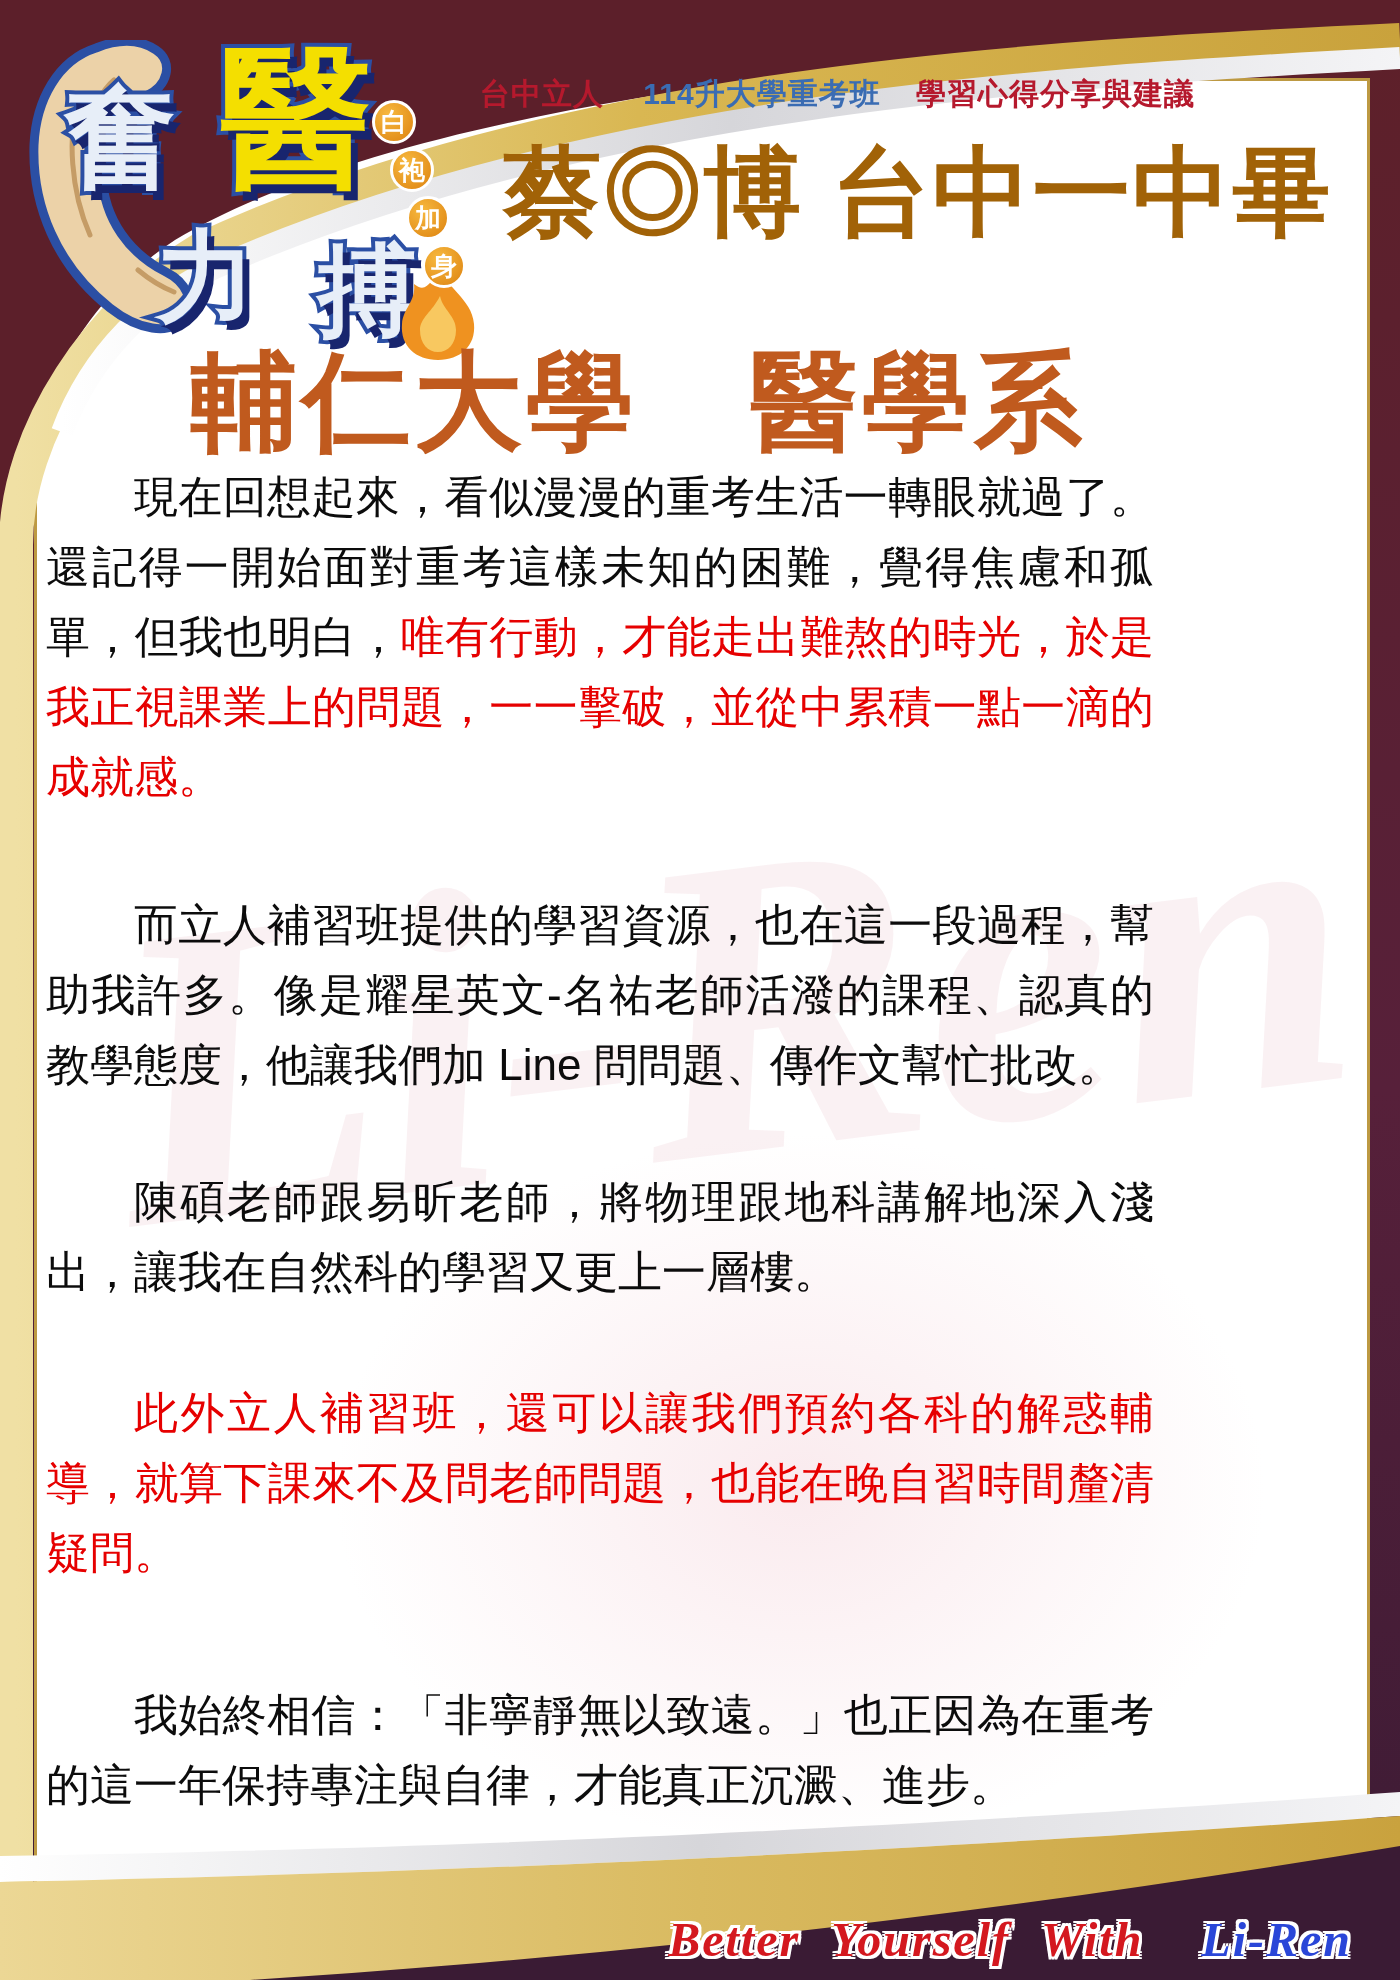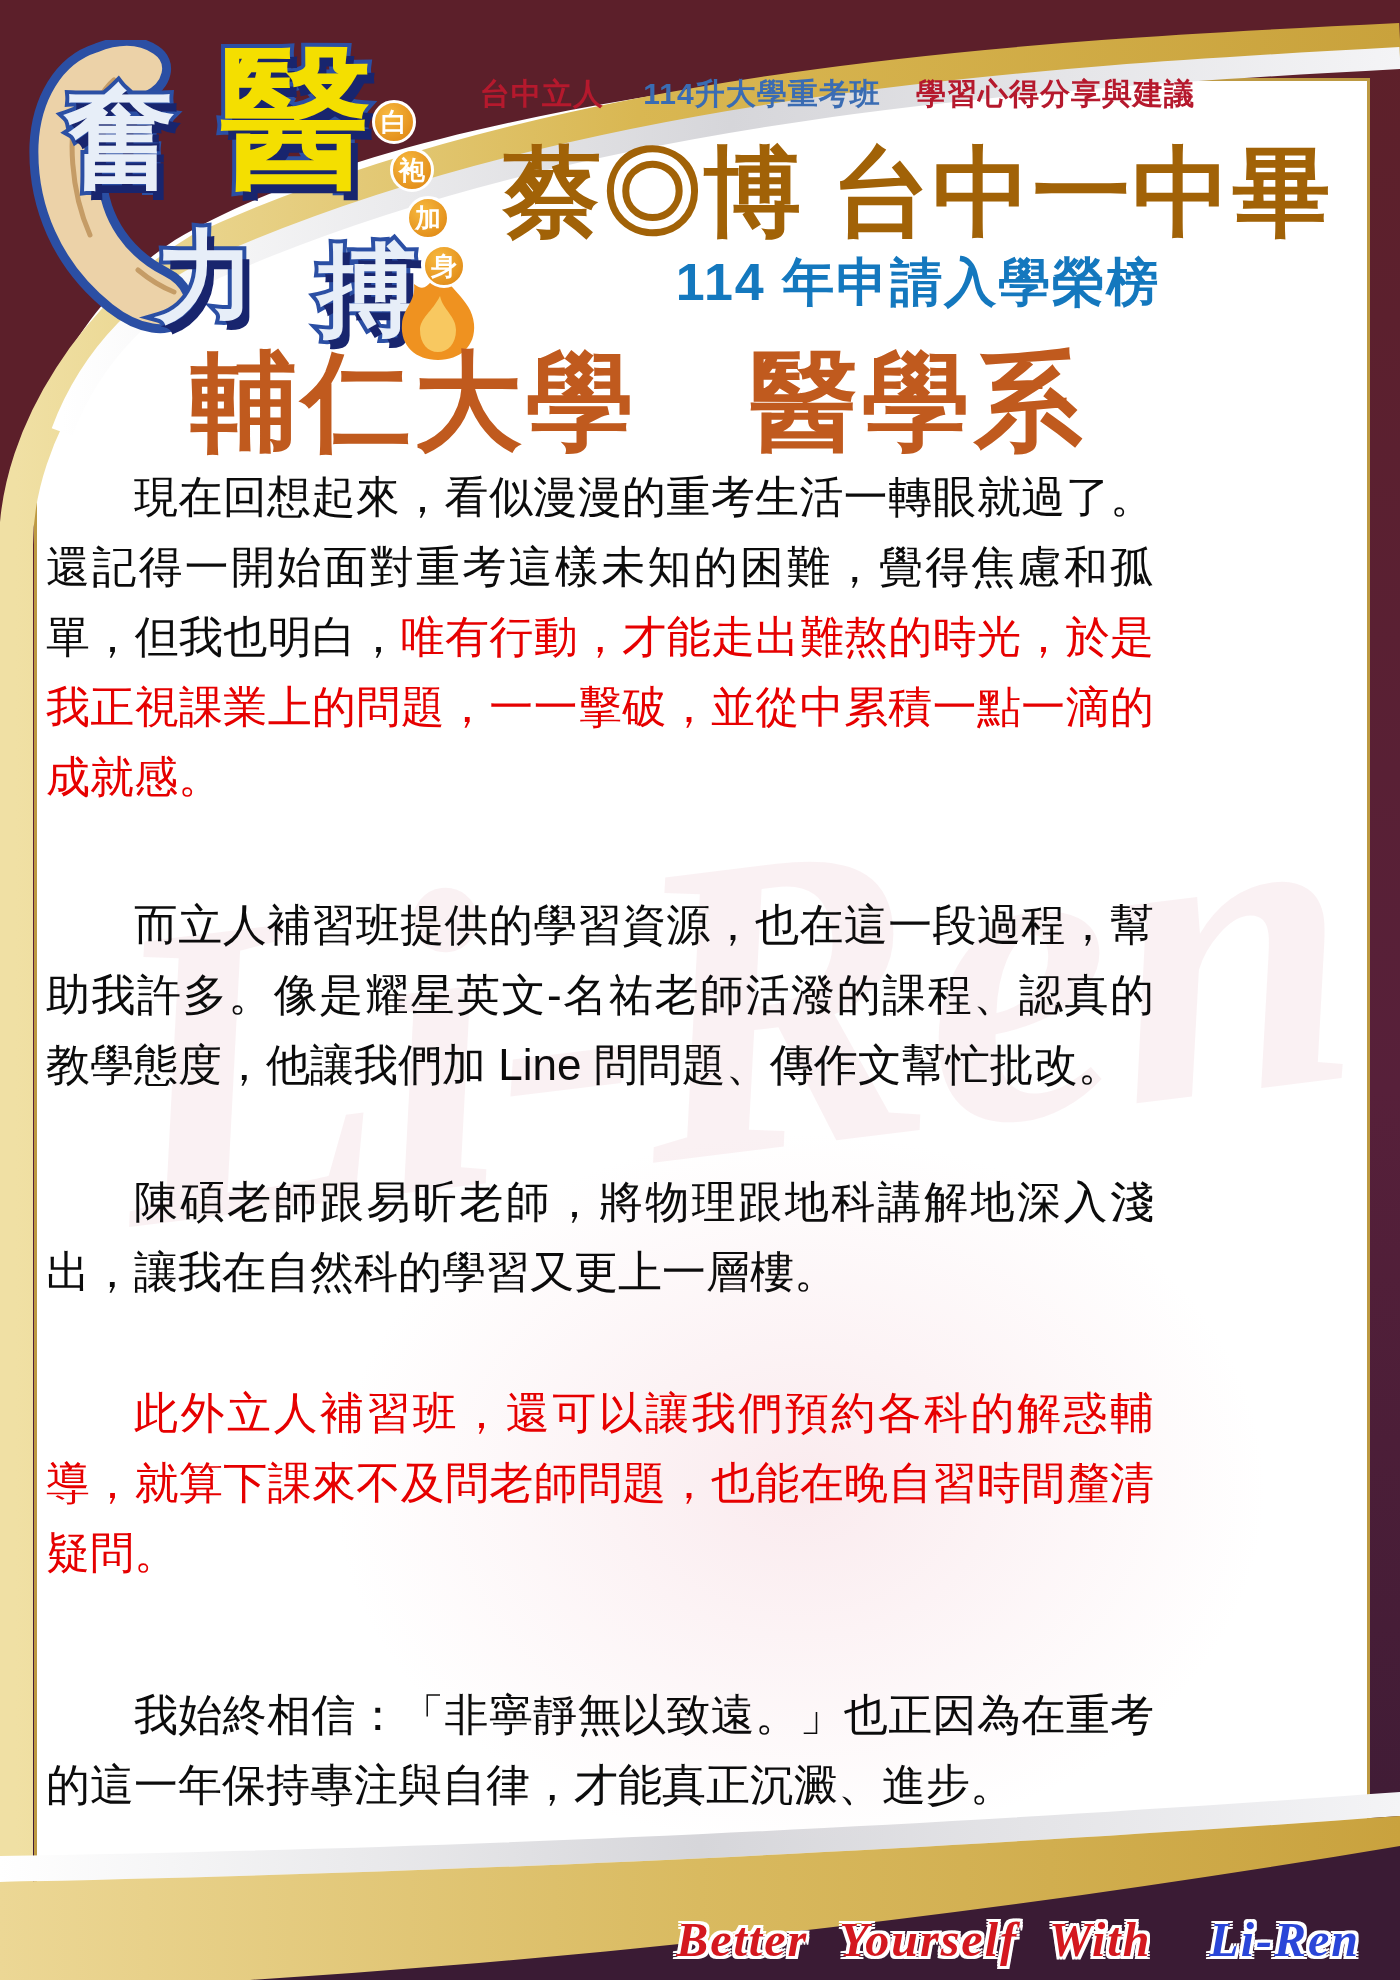--- a/index.html
+++ b/index.html
@@ -48,21 +48,21 @@
                font-size:108px;font-weight:900;color:#c05a1e;letter-spacing:4px;white-space:nowrap;}
 
   
   .essay{position:absolute;left:46px;top:0;width:1108px;z-index:4;}
   .para{position:absolute;margin:0;width:1108px;font-size:44px;line-height:70px;
         text-align:justify;text-indent:2em;color:#0c0c0c;font-weight:500;}
   .seg-black{color:#0c0c0c;}
   .seg-red{color:#e60000;}
 
   
-  .footer-text{position:absolute;top:1912px;right:40px;z-index:8;white-space:nowrap;
+  .footer-text{position:absolute;top:1912px;right:48px;z-index:8;white-space:nowrap;
                font-family:"Liberation Serif",serif;font-style:italic;font-weight:bold;
                font-size:48px;letter-spacing:2px;word-spacing:18px;text-align:right;}
   .ft-red{color:#d4181f;text-shadow:-3px -3px 0 #fff,3px -3px 0 #fff,-3px 3px 0 #fff,3px 3px 0 #fff,0 -3px 0 #fff,0 3px 0 #fff,-3px 0 0 #fff,3px 0 0 #fff;}
   .ft-blue{color:#2a46d8;margin-left:26px;text-shadow:-3px -3px 0 #fff,3px -3px 0 #fff,-3px 3px 0 #fff,3px 3px 0 #fff,0 -3px 0 #fff,0 3px 0 #fff,-3px 0 0 #fff,3px 0 0 #fff;}
 </style>
 </head>
 <body>
 
 <div class="page">
 
@@ -131,21 +131,20 @@
   </div>
 
   <div class="head-small">
     <span class="hs-red">台中立人</span>
     <span class="hs-blue">114升大學重考班</span>
     <span class="hs-red">學習心得分享與建議</span>
   </div>
 
   <div class="name-line">蔡◎博  台中一中畢</div>
 
-  <div class="honor-line">114 年申請入學榮榜</div>
 
   <div class="result-line">輔仁大學　醫學系</div>
 
   <div class="essay">
       <p class="para" style="top: 462px;"><span class="seg-black">現在回想起來，看似漫漫的重考生活一轉眼就過了。還記得一開始面對重考這樣未知的困難，覺得焦慮和孤單，但我也明白，</span><span class="seg-red">唯有行動，才能走出難熬的時光，於是我正視課業上的問題，一一擊破，並從中累積一點一滴的成就感。</span></p>
       <p class="para" style="top: 890px;"><span class="seg-black">而立人補習班提供的學習資源，也在這一段過程，幫助我許多。像是耀星英文-名祐老師活潑的課程、認真的教學態度，他讓我們加 Line 問問題、傳作文幫忙批改。</span></p>
       <p class="para" style="top: 1167px;"><span class="seg-black">陳碩老師跟易昕老師，將物理跟地科講解地深入淺出，讓我在自然科的學習又更上一層樓。</span></p>
       <p class="para" style="top: 1378px;"><span class="seg-red">此外立人補習班，還可以讓我們預約各科的解惑輔導，就算下課來不及問老師問題，也能在晚自習時間釐清疑問。</span></p>
       <p class="para" style="top: 1680px;"><span class="seg-black">我始終相信：「非寧靜無以致遠。」也正因為在重考的這一年保持專注與自律，才能真正沉澱、進步。</span></p>
     </div>

